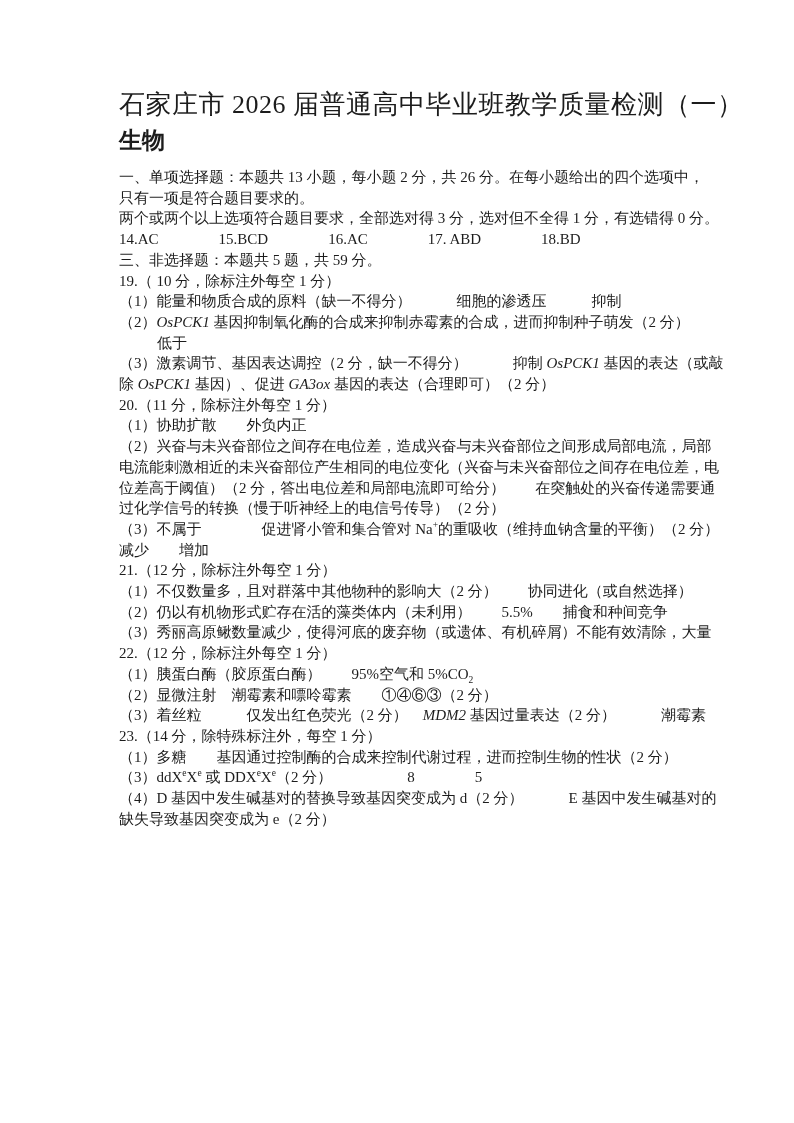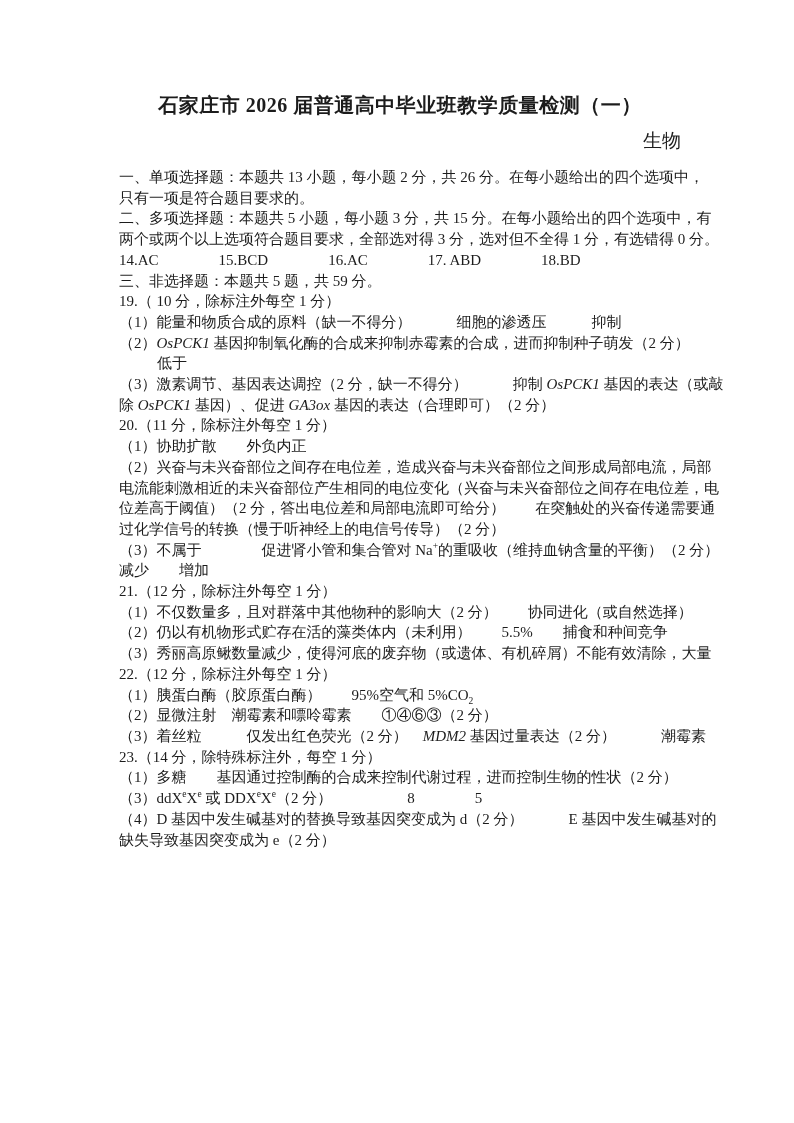--- a/index.html
+++ b/index.html
@@ -17,30 +17,30 @@
     color: #1c1c1c;
   }
   .content {
     position: absolute;
     left: 119px;
     top: 88px;
     width: 562px;
   }
   .title {
     text-align: center;
-    font-size: 20px;
-    font-weight: bold;
+    font-size: 26px;
+    font-weight: normal;
     line-height: 34px;
     white-space: nowrap;
     letter-spacing: 0.5px;
   }
   .subtitle {
-    text-align: right;
-    font-size: 19px;
-    font-weight: normal;
+    text-align: left;
+    font-size: 23px;
+    font-weight: bold;
     line-height: 38px;
     margin-bottom: 7px;
   }
   .lines { }
   .line {
     font-size: 15px;
     line-height: 20.7px;
     white-space: pre;
   }
   .line.bold { font-weight: normal; }
@@ -59,21 +59,20 @@
 </head>
 <body>
 
 <div class="page">
   <div class="content">
     <div class="title">石家庄市 2026 届普通高中毕业班教学质量检测（一）</div>
     <div class="subtitle">生物</div>
     <div class="lines">
         <div class="line bold"><span>一、单项选择题：本题共 13 小题，每小题 2 分，共 26 分。在每小题给出的四个选项中，</span></div>
         <div class="line bold"><span>只有一项是符合题目要求的。</span></div>
-        <div class="line bold"><span>二、多项选择题：本题共 5 小题，每小题 3 分，共 15 分。在每小题给出的四个选项中，有</span></div>
         <div class="line bold"><span>两个或两个以上选项符合题目要求，全部选对得 3 分，选对但不全得 1 分，有选错得 0 分。</span></div>
         <div class="line"><span>14.AC　　　　15.BCD　　　　16.AC　　　　17. ABD　　　　18.BD</span></div>
         <div class="line bold"><span>三、非选择题：本题共 5 题，共 59 分。</span></div>
         <div class="line bold"><span>19.（ 10 分，除标注外每空 1 分）</span></div>
         <div class="line"><span>（1）能量和物质合成的原料（缺一不得分）　　　细胞的渗透压　　　抑制</span></div>
         <div class="line"><span>（2）</span><span class="i">OsPCK1</span><span> 基因抑制氧化酶的合成来抑制赤霉素的合成，进而抑制种子萌发（2 分）</span></div>
         <div class="line" style="padding-left: 38px;"><span>低于</span></div>
         <div class="line"><span>（3）激素调节、基因表达调控（2 分，缺一不得分）　　　抑制 </span><span class="i">OsPCK1</span><span> 基因的表达（或敲</span></div>
         <div class="line"><span>除 </span><span class="i">OsPCK1</span><span> 基因）、促进 </span><span class="i">GA3ox</span><span> 基因的表达（合理即可）（2 分）</span></div>
         <div class="line bold"><span>20.（11 分，除标注外每空 1 分）</span></div>

